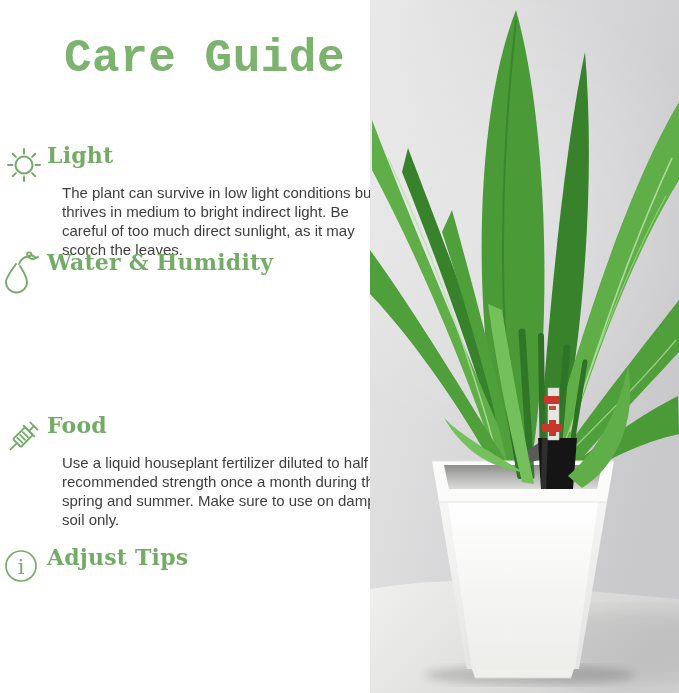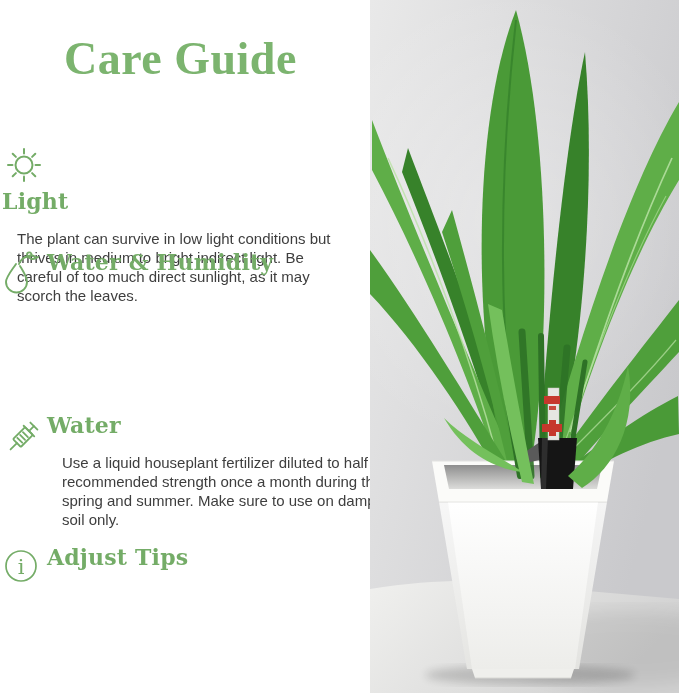--- a/index.html
+++ b/index.html
@@ -9,25 +9,25 @@
     --leaf-light:#5fae48; --leaf-bright:#74c05c; --leaf-highlight:#b9e2a4;
     --stem-green:#2e7226; --indicator-black:#151515; --indicator-red:#c6382c;
   }
   html,body{margin:0;padding:0;background:#888;}
   .canvas{
     position:relative;width:679px;height:693px;background:var(--page-bg);
     font-family:"Liberation Sans",sans-serif;overflow:hidden;margin:0 auto;
   }
   .page-title{
     position:absolute;left:64px;top:36px;margin:0;
-    font-family:Liberation Serif, serif;font-weight:700;
+    font-family:Liberation Mono, monospace;font-weight:700;
     font-size:46px;line-height:1;color:var(--title-green);letter-spacing:.5px;
   }
   .care-section{position:absolute;left:2px;display:flex;}
-  .sec-light{top:143px;flex-direction:column;}
+  .sec-light{top:143px;}
   .sec-water{top:250px;}
   .sec-food{top:413px;}
   .sec-tips{top:545px;}
   .icon-box{width:45px;flex:0 0 45px;padding-top:1px;}
   .icon-box svg{display:block;}
   .icon-stroke{stroke:var(--accent-green);fill:none;stroke-width:2;stroke-linecap:round;stroke-linejoin:round;}
   .sec-text h3{
     margin:0 0 5px;font-family:"DejaVu Serif","Liberation Serif",serif;
     font-size:22px;line-height:1.15;font-weight:700;color:var(--accent-green);letter-spacing:.2px;
   }
@@ -91,21 +91,21 @@
           <line x1="16" y1="18.5" x2="16" y2="25.5"></line>
           <line x1="20" y1="18.5" x2="20" y2="25.5"></line>
           <line x1="24" y1="18.5" x2="24" y2="25.5"></line>
           <line x1="29" y1="14.5" x2="29" y2="29.5"></line>
           <line x1="29" y1="22" x2="36" y2="22"></line>
           <line x1="36" y1="17" x2="36" y2="27"></line>
         </g>
       </svg>
     </div>
     <div class="sec-text">
-      <h3>Water</h3>
+      <h3>Food</h3>
       <p>Use a liquid houseplant fertilizer diluted to half the recommended strength once a month during the spring and summer. Make sure to use on damp soil only.</p>
     </div>
   </section>
 
   <section class="care-section sec-tips">
     <div class="icon-box">
       <svg width="42" height="42" viewBox="0 0 42 42" aria-hidden="true">
         <circle class="icon-stroke" style="stroke-width:1.7" cx="19" cy="20" r="15"></circle>
         <text x="19" y="28" text-anchor="middle" font-family="DejaVu Serif, Liberation Serif, serif" font-size="21" fill="var(--accent-green)">i</text>
       </svg>

